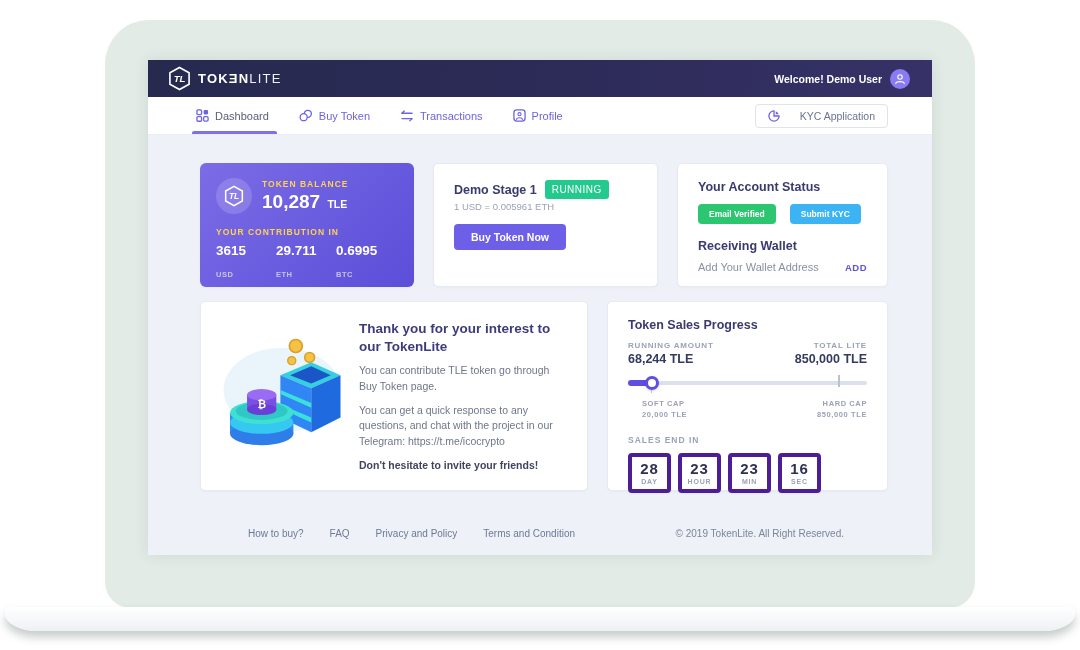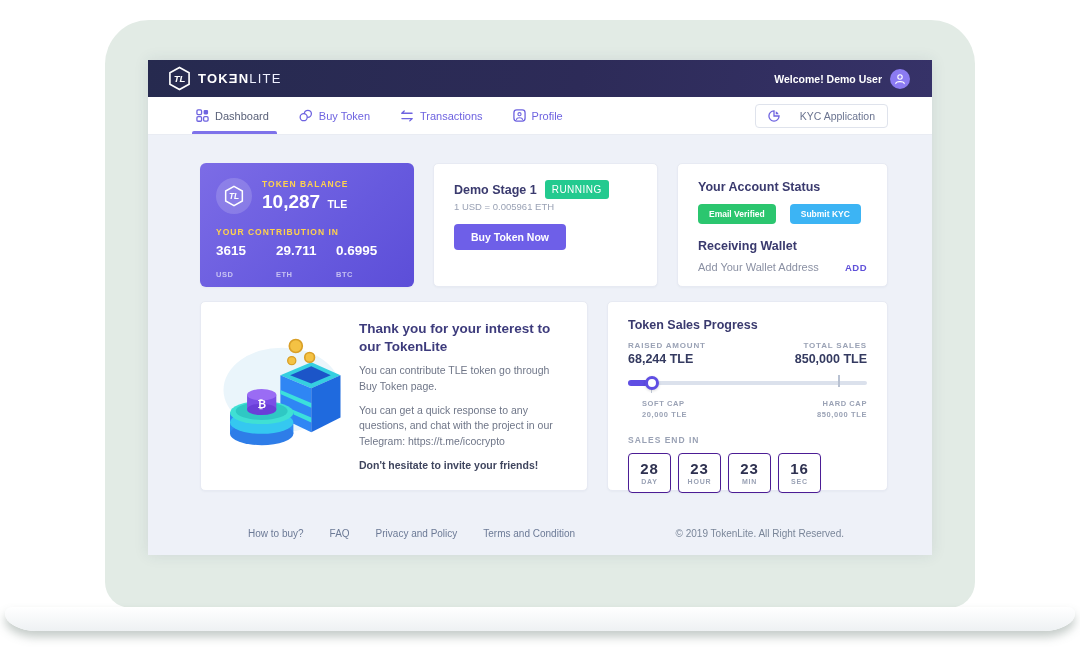--- a/index.html
+++ b/index.html
@@ -129,21 +129,21 @@
   .slider .hard-tick { position:absolute; top:-1px; left:88%; width:2px; height:12px; background:#b9c2d2; }
   .slider .soft-tick { position:absolute; top:11px; left:9.5%; width:1px; height:6px; background:#c3cbd9; }
   .capsub-row { display:flex; justify-content:space-between; margin-top:8px; }
   .capsub { font-size:7.5px; font-weight:bold; letter-spacing:0.6px; color:#9aa2b5; line-height:1.5; }
   .capsub.left { margin-left:14px; }
   .capsub.right { text-align:right; }
 
   .sales-label { font-size:8.5px; font-weight:bold; letter-spacing:1px; color:#9aa2b5; margin-top:14px; }
   .countdown { display:flex; gap:7px; margin-top:8px; }
   .count-box {
-    width:43px; height:40px; background:#fff; border:1px solid #4c1d95; border-radius:4px;
+    width:43px; height:40px; background:#fff; border:4px solid #4c1d95; border-radius:4px;
     display:flex; flex-direction:column; align-items:center; justify-content:center;
     box-shadow:0 1px 2px rgba(60,70,110,0.05);
   }
   .count-num { font-size:15px; font-weight:bold; color:#2e3150; letter-spacing:1px; }
   .count-unit { font-size:7px; font-weight:bold; letter-spacing:0.8px; color:#9aa2b5; margin-top:1px; }
 
   
   .app-footer { margin-top:auto; display:flex; align-items:center; padding:0 44px 16px 48px; }
   .foot-links { display:flex; gap:26px; }
   .foot-link { font-size:10px; color:#6c7a96; cursor:pointer; }
@@ -316,25 +316,25 @@
             <div class="thanks-p">You can contribute TLE token go through Buy Token page.</div>
             <div class="thanks-p">You can get a quick response to any questions, and chat with the project in our Telegram: https://t.me/icocrypto</div>
             <div class="thanks-strong">Don't hesitate to invite your friends!</div>
           </div>
         </div>
 
         <div class="card progress-card">
           <div class="progress-title">Token Sales Progress</div>
           <div class="caps-row">
             <div>
-              <div class="cap-label">RAISED AMOUNT</div>
+              <div class="cap-label">RUNNING AMOUNT</div>
               <div class="cap-value">68,244 TLE</div>
             </div>
             <div class="cap-right">
-              <div class="cap-label">TOTAL SALES</div>
+              <div class="cap-label">TOTAL LITE</div>
               <div class="cap-value">850,000 TLE</div>
             </div>
           </div>
           <div class="slider">
             <div class="track"></div>
             <div class="fill"></div>
             <div class="hard-tick"></div>
             <div class="soft-tick"></div>
             <div class="knob"></div>
           </div>

